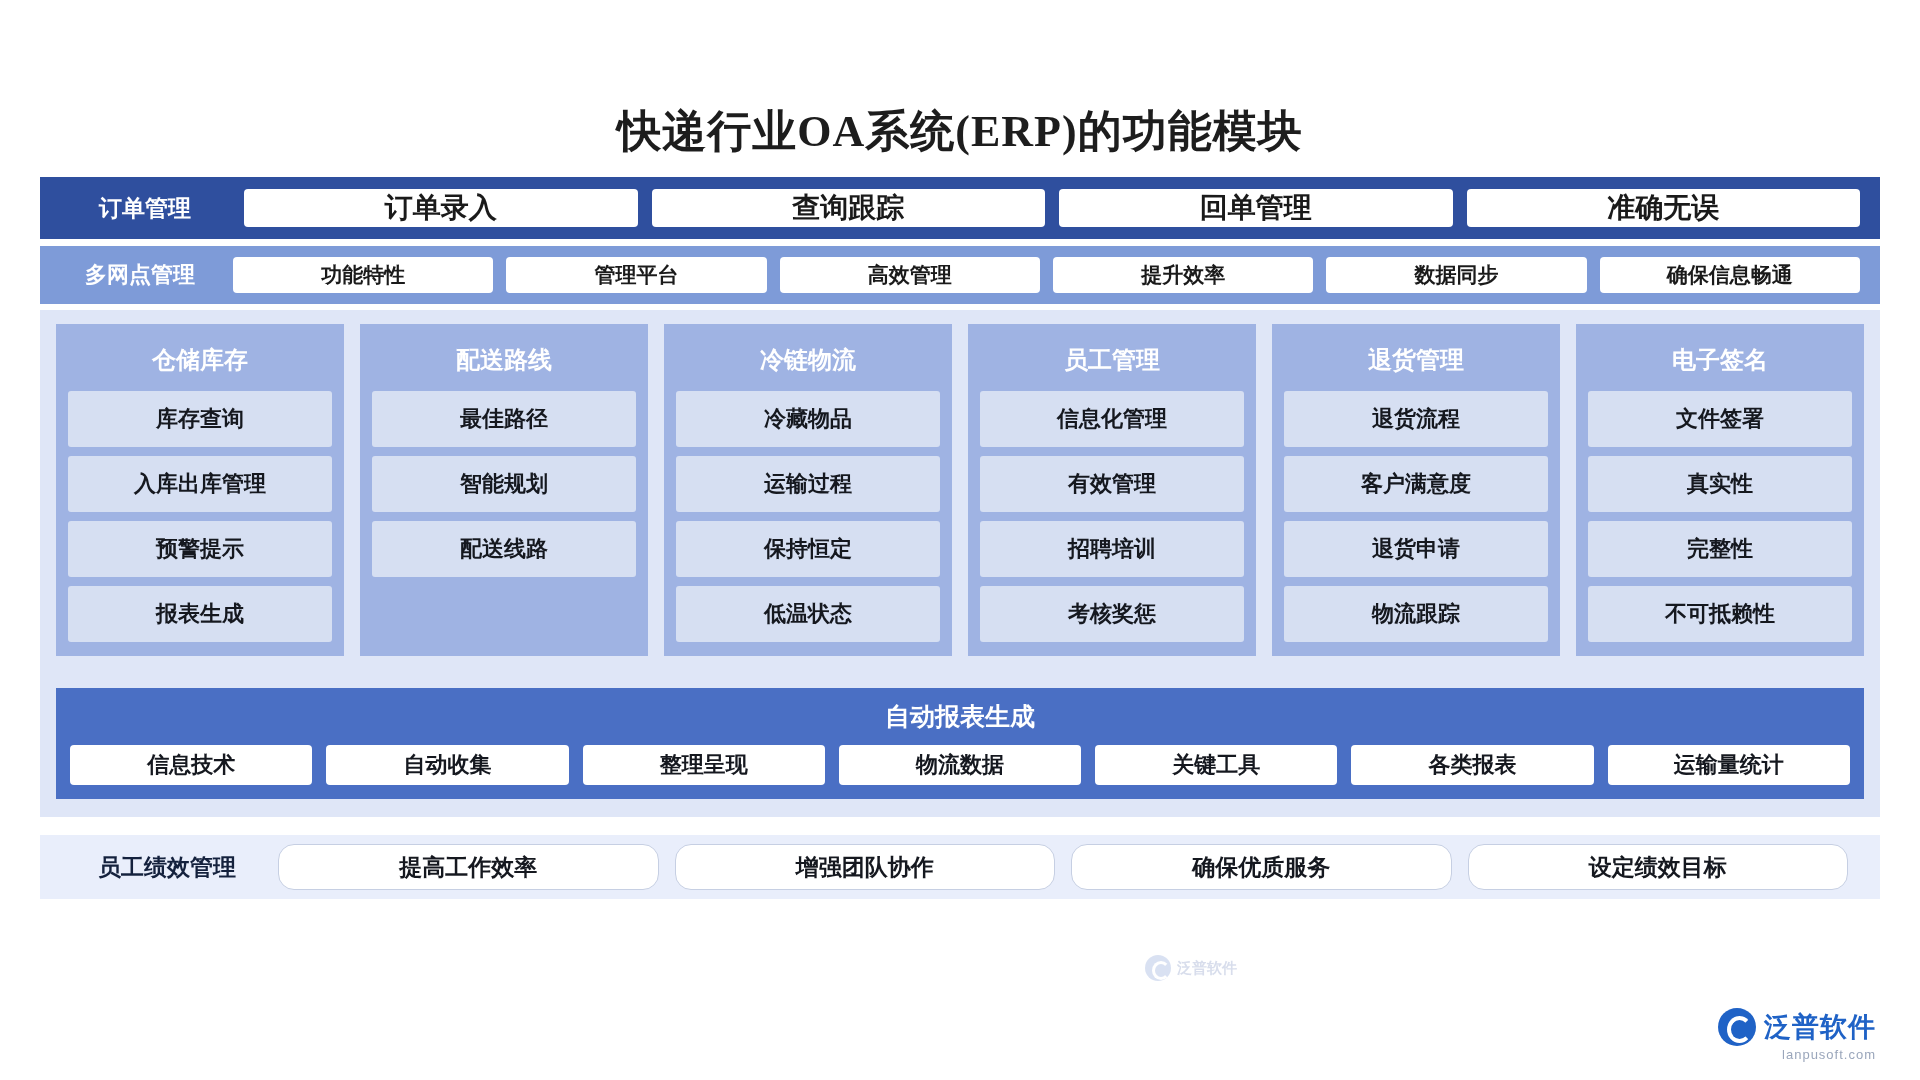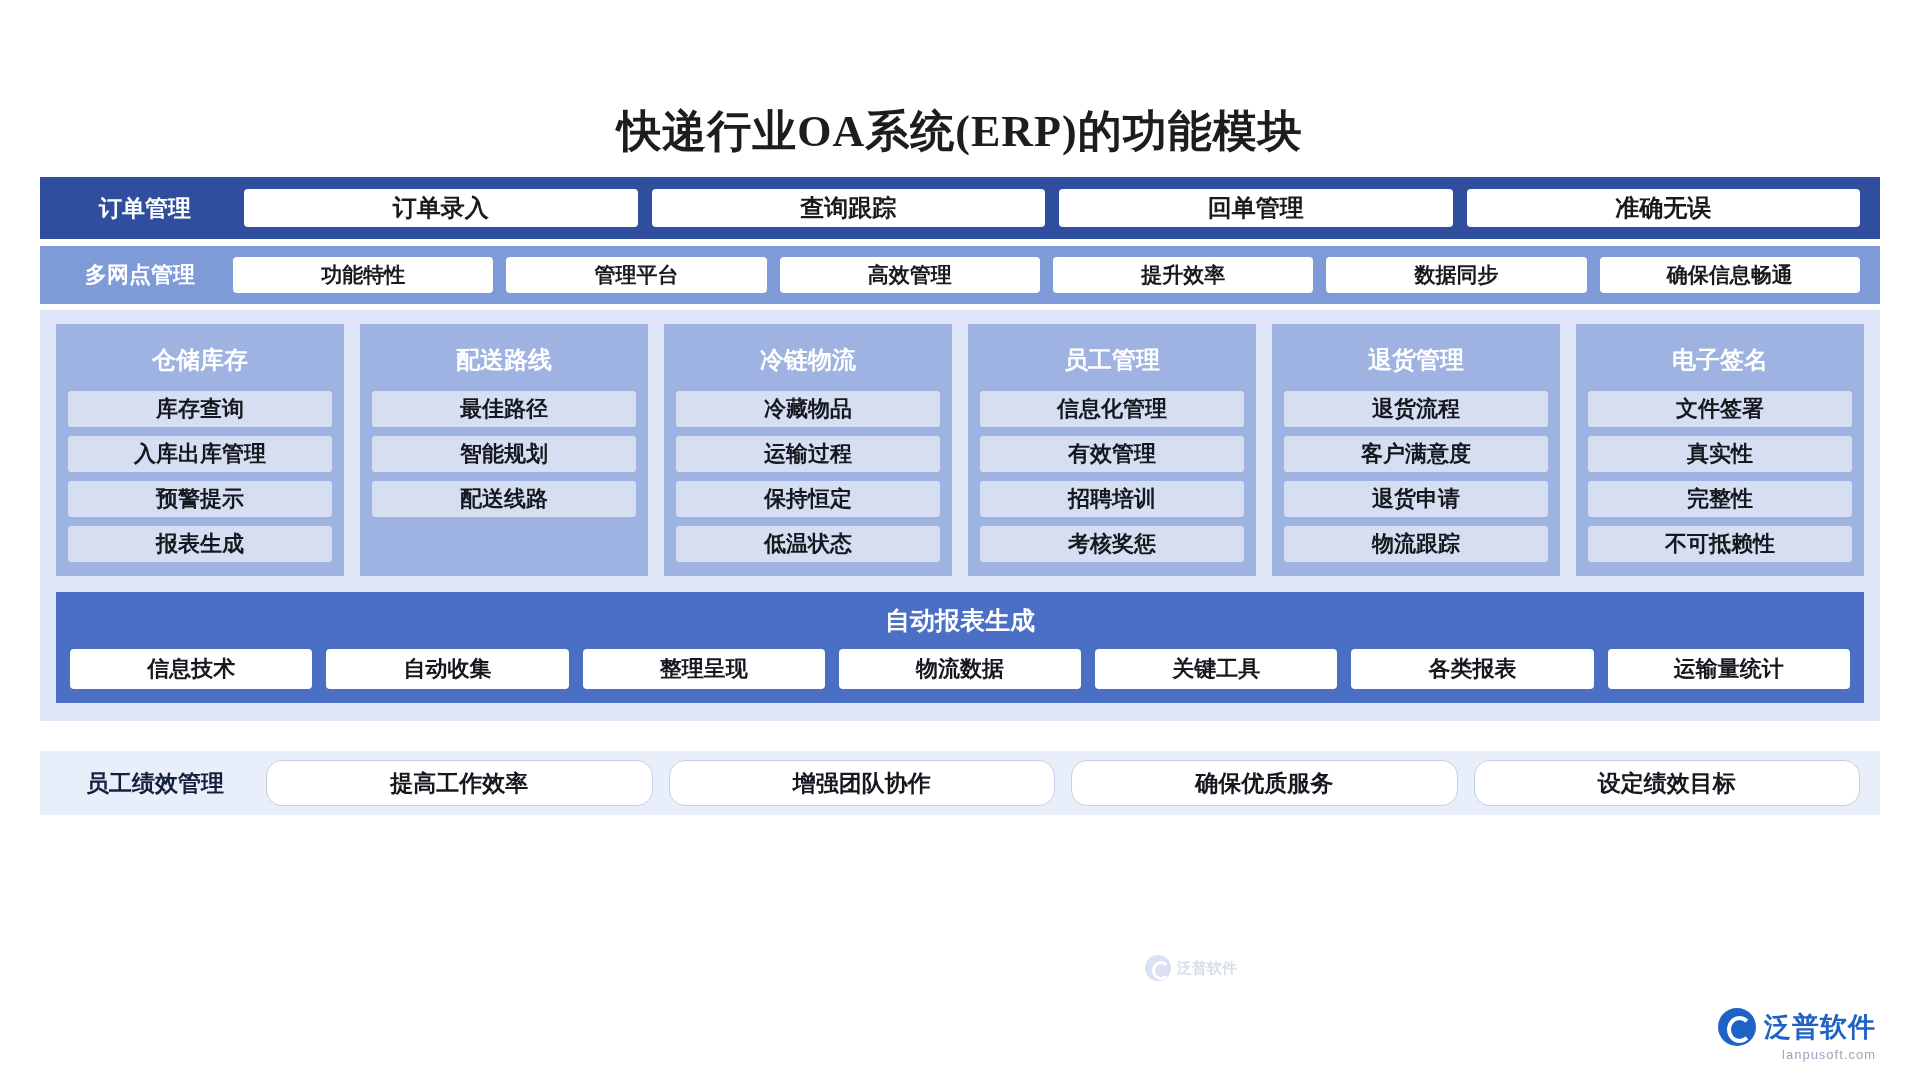--- a/index.html
+++ b/index.html
@@ -58,21 +58,21 @@
   }
   .row-order .band-label { width: 170px; }
   .row-order .chip {
     flex: 1;
     height: 38px;
     background: #ffffff;
     border-radius: 4px;
     display: flex;
     align-items: center;
     justify-content: center;
-    font-size: 24px;
+    font-size: 28px;
     color: #1a1a1a;
     font-weight: bold;
     font-family: "Liberation Serif", "DejaVu Serif", serif;
   }
 
   
   .row-branch {
     margin-top: 7px;
     height: 58px;
     background: #7e9bd8;
@@ -118,35 +118,35 @@
   }
   .col-title {
     text-align: center;
     color: #ffffff;
     font-weight: bold;
     font-size: 24px;
     padding: 4px 0 6px 0;
     font-family: "Liberation Serif", "DejaVu Serif", serif;
   }
   .col-item {
-    height: 36px;
+    height: 56px;
     background: #d6dff2;
     border-radius: 3px;
     display: flex;
     align-items: center;
     justify-content: center;
     font-size: 22px;
     color: #15181f;
     font-weight: bold;
     font-family: "Liberation Serif", "DejaVu Serif", serif;
   }
 
   
   .report {
-    margin-top: 16px;
+    margin-top: 32px;
     background: #4a6fc4;
     padding: 10px 14px 14px 14px;
     box-sizing: border-box;
   }
   .report-title {
     text-align: center;
     color: #ffffff;
     font-weight: bold;
     font-size: 25px;
     padding: 2px 0 12px 0;
@@ -165,24 +165,24 @@
     align-items: center;
     justify-content: center;
     font-size: 22px;
     color: #15181f;
     font-weight: bold;
     font-family: "Liberation Serif", "DejaVu Serif", serif;
   }
 
   
   .row-perf {
-    margin-top: 30px;
+    margin-top: 18px;
     height: 64px;
     background: #e9eefb;
-    padding: 0 20px;
+    padding: 0 32px;
     gap: 16px;
   }
   .row-perf .band-label {
     color: #14213d;
     width: 190px;
     font-size: 23px;
   }
   .row-perf .chip {
     flex: 1;
     height: 44px;

